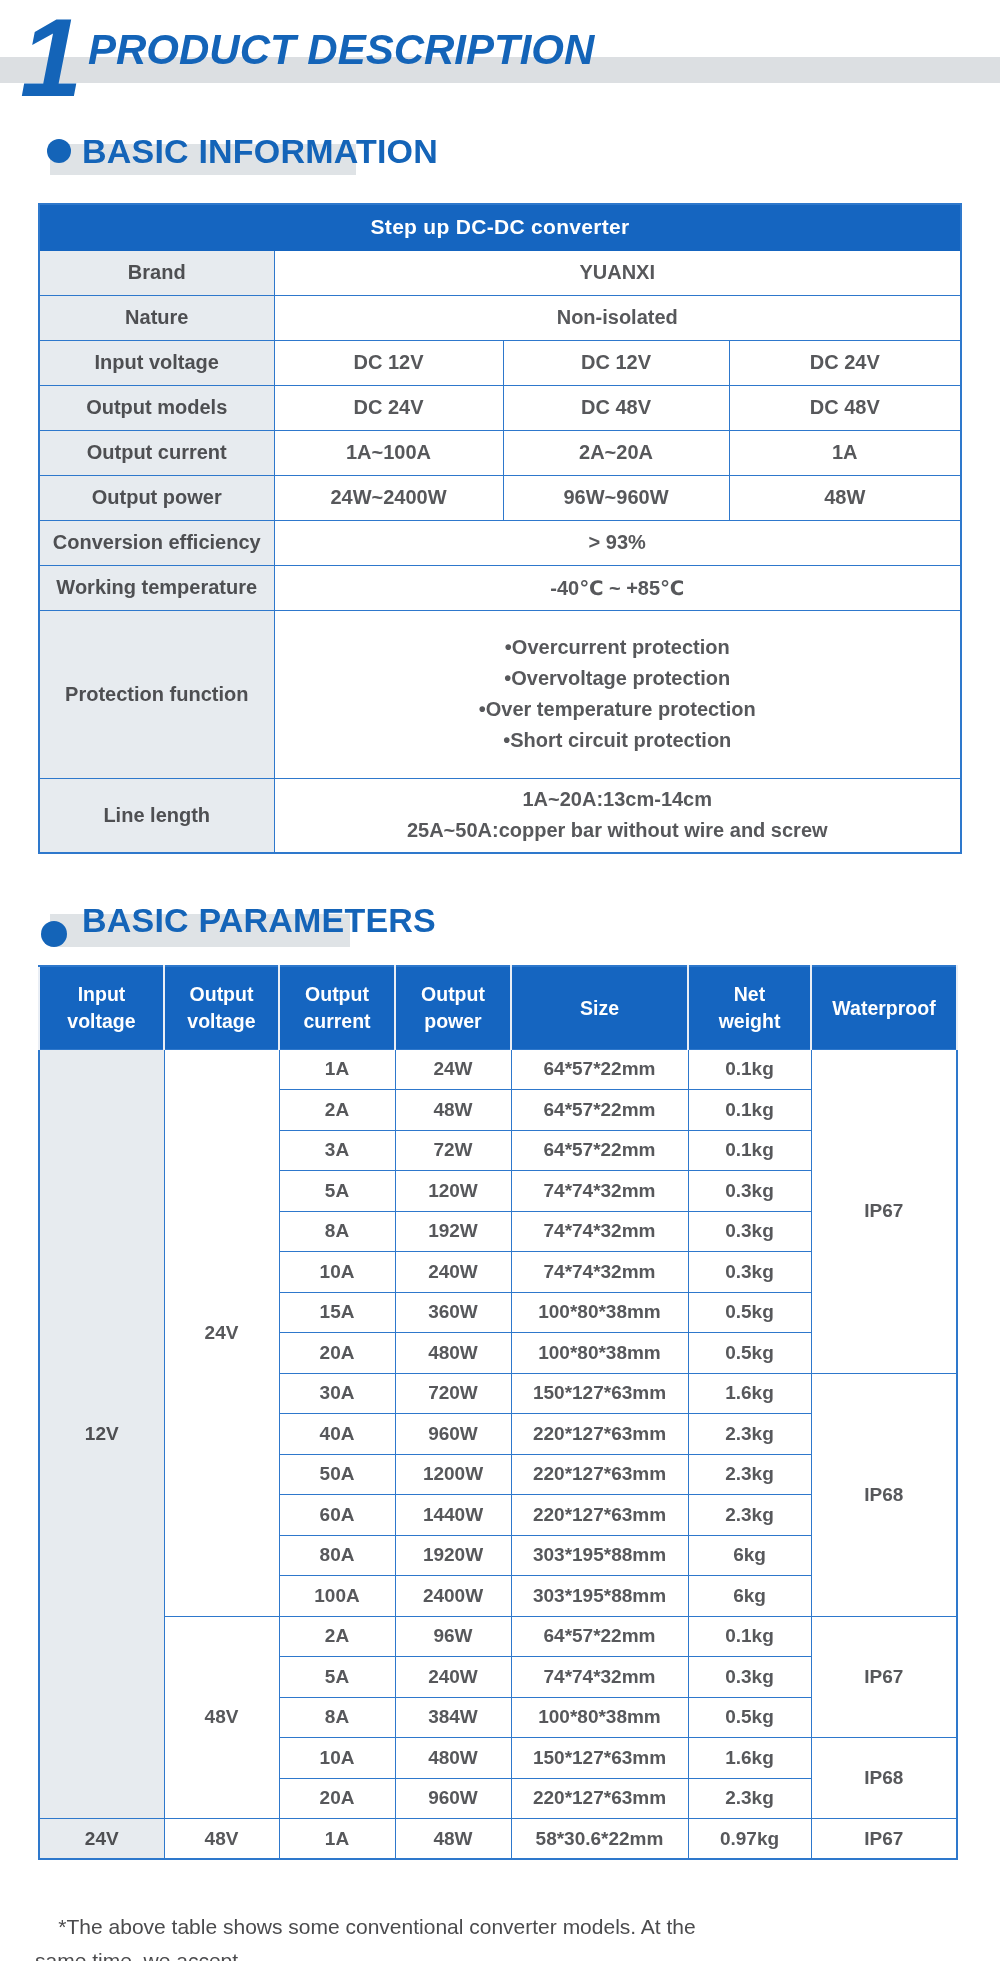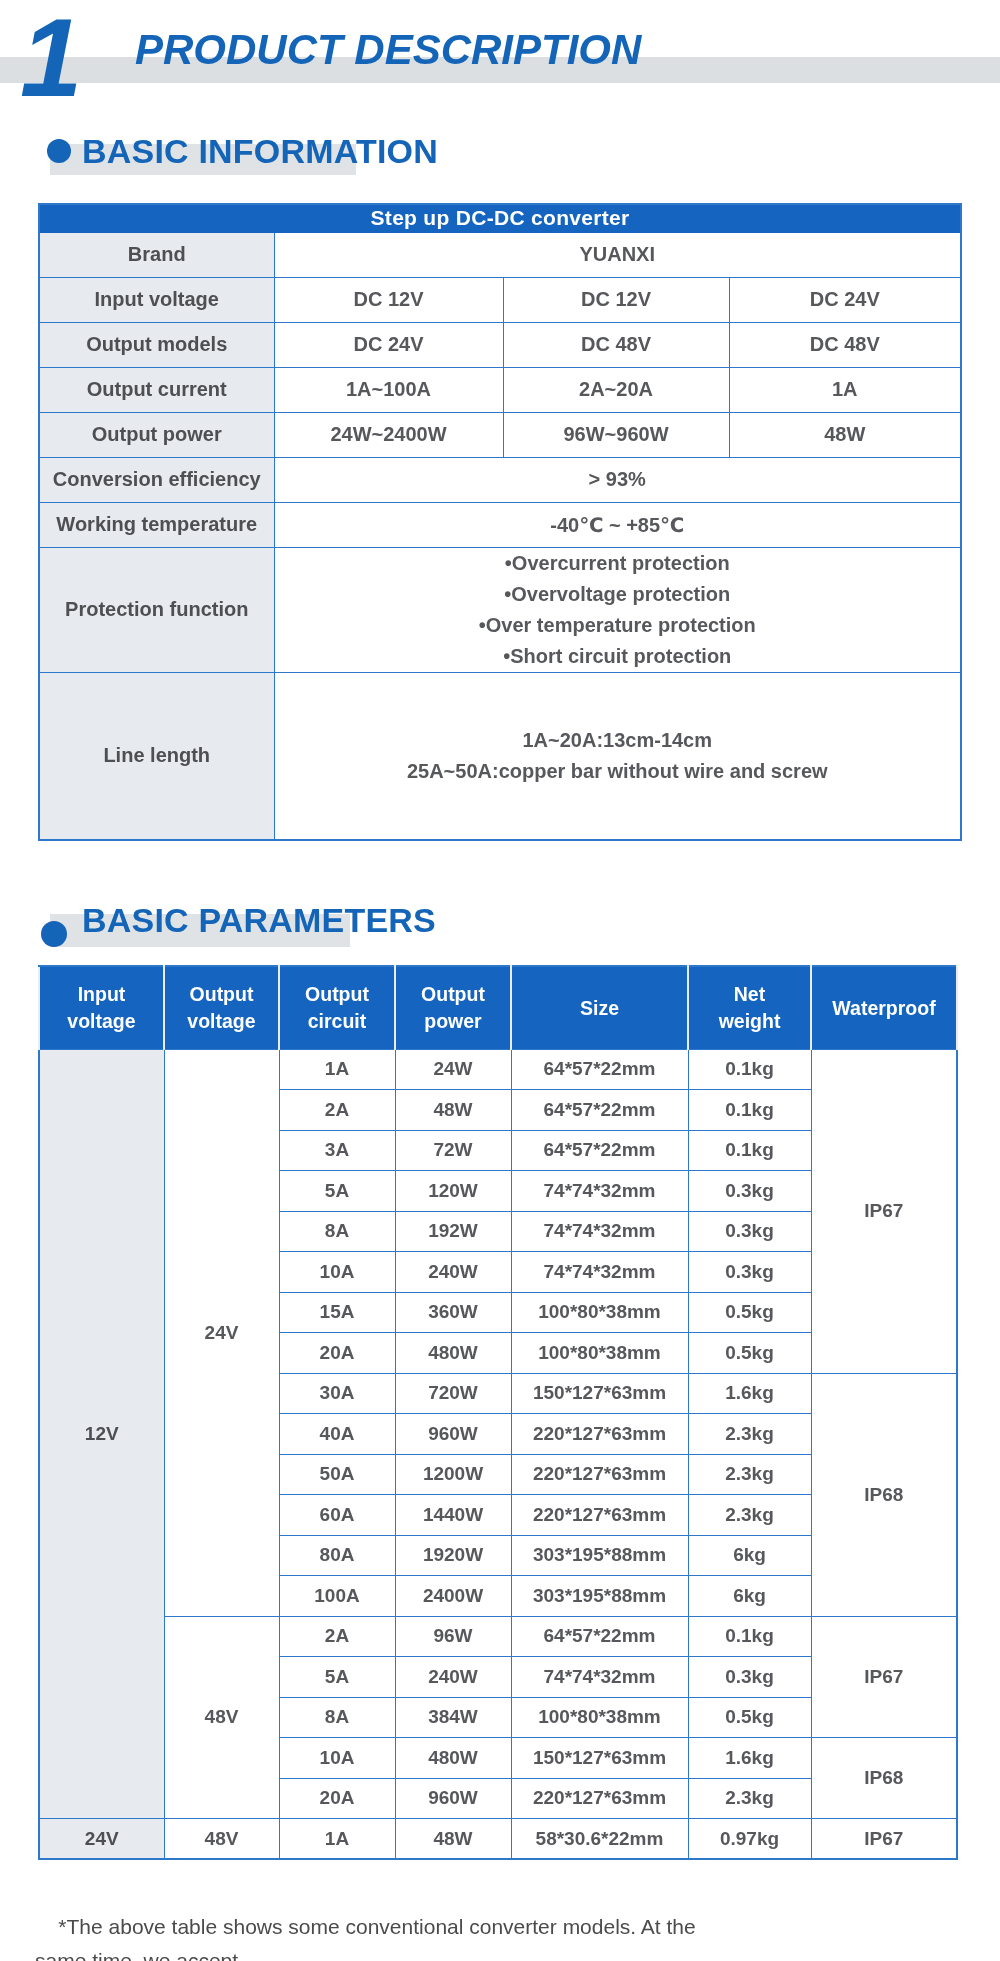--- a/index.html
+++ b/index.html
@@ -11,21 +11,20 @@
   .band { position:absolute; left:0; top:57px; width:1000px; height:26px; background:#dcdfe2; z-index:0; }
   .bignum {
     position:absolute; left:20px; top:0px; z-index:1;
     font-size:112px; line-height:115px; font-weight:700; font-style:italic;
     color:#1464b8; letter-spacing:-2px;
   }
   .page-title {
     position:absolute; left:88px; top:26px; z-index:1;
     font-size:42px; font-weight:700; font-style:italic; color:#1464b8; letter-spacing:0px;
     white-space:nowrap;
-    margin-left:47px;
   }
 
   
   .section-head { position:absolute; z-index:1; }
   .sec-bar { position:absolute; background:#dfe3e6; z-index:0; }
   .sec-dot { position:absolute; border-radius:50%; background:#1464b8; z-index:2; }
   .sec-title { position:absolute; z-index:2; font-size:34px; font-weight:700; color:#1464b8; white-space:nowrap; letter-spacing:0.2px; }
 
   #sec1 .sec-dot   { left:47px;  top:139px; width:24px; height:24px; }
   #sec1 .sec-title { left:82px;  top:132px; }
@@ -39,21 +38,21 @@
   table { border-collapse:collapse; table-layout:fixed; position:absolute; background:#fff; }
   td {
     border:1px solid #2e78cc; text-align:center; vertical-align:middle;
     font-weight:700; color:#57585b; overflow:hidden;
   }
   .lbl { background:#e7ebef; color:#4e4f52; }
 
   
   #info-table { left:38px; top:203px; width:922px; border:2px solid #2e78cc; }
   #info-table td { font-size:20px; }
-  #info-table thead tr { height:28px; }
+  #info-table thead tr { height:46px; }
   #info-table thead td {
     background:#1565c0; color:#fff; font-size:21px; letter-spacing:0.3px;
     border:1px solid #1565c0;
   }
   #info-table tbody tr { height:45px; }
   #info-table tbody tr:nth-child(9)  { height:168px; }
   #info-table tbody tr:nth-child(10) { height:75px;  }
   #info-table td div { line-height:1.55; }
 
   
@@ -100,20 +99,24 @@
       <tr>
         <td colspan="4">Step up DC-DC converter</td>
       </tr>
     </thead>
     <tbody>
         <tr>
           <td class="lbl">Brand</td>
           <td colspan="3">YUANXI</td>
         </tr>
         <tr>
+          <td class="lbl">Nature</td>
+          <td colspan="3">Non-isolated</td>
+        </tr>
+        <tr>
           <td class="lbl">Input voltage</td>
           <td>DC 12V</td>
           <td>DC 12V</td>
           <td>DC 24V</td>
         </tr>
         <tr>
           <td class="lbl">Output models</td>
           <td>DC 24V</td>
           <td>DC 48V</td>
           <td>DC 48V</td>
@@ -178,21 +181,21 @@
           <td>
             <div>Input</div>
             <div>voltage</div>
           </td>
           <td>
             <div>Output</div>
             <div>voltage</div>
           </td>
           <td>
             <div>Output</div>
-            <div>circuit</div>
+            <div>current</div>
           </td>
           <td>
             <div>Output</div>
             <div>power</div>
           </td>
           <td>
             <div>Size</div>
           </td>
           <td>
             <div>Net</div>

